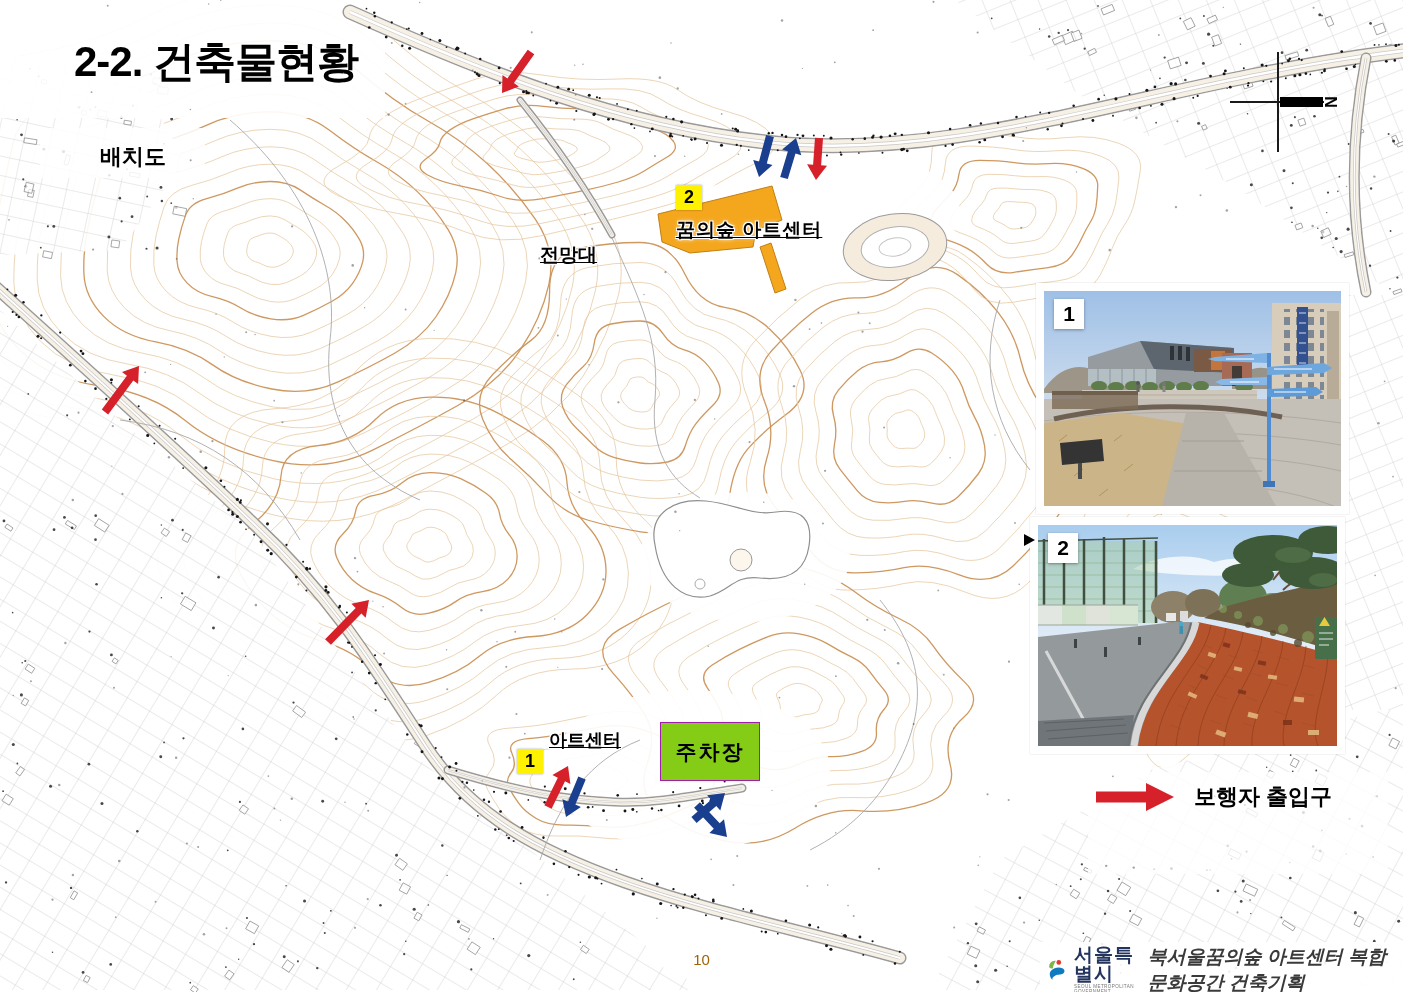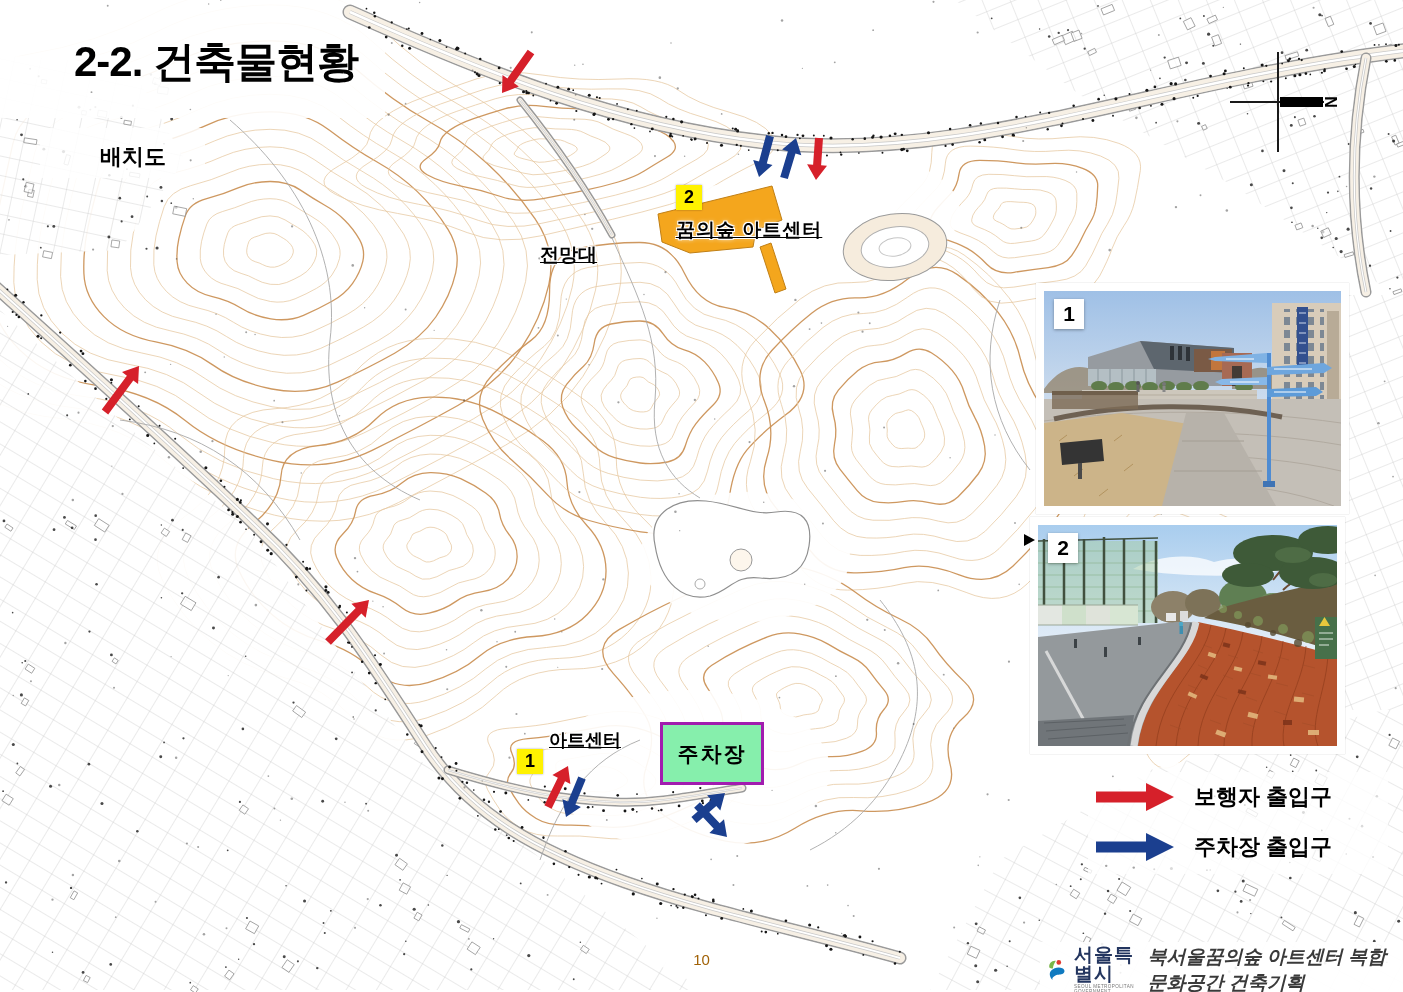--- a/index.html
+++ b/index.html
@@ -6,21 +6,21 @@
   .page{position:relative;width:1403px;height:992px;background:#ffffff;overflow:hidden;
         font-family:"Liberation Sans","DejaVu Sans",sans-serif;}
   #map{position:absolute;left:0;top:0;z-index:0;}
   .ov{position:absolute;z-index:2;}
   .page-title{left:74px;top:34px;font-size:42px;font-weight:900;letter-spacing:-1px;color:#000;}
   .page-subtitle{left:74px;top:142px;font-size:22px;font-weight:900;color:#000000;margin-left:26px;}
   .halo{text-shadow:-1px -1px 0 #fff,1px -1px 0 #fff,-1px 1px 0 #fff,1px 1px 0 #fff,0 0 5px #fff;}
   .map-label{font-size:19px;font-weight:bold;color:#000;text-decoration:underline;}
   .badge{width:26px;height:25px;background:#FFF200;display:flex;align-items:center;justify-content:center;
          font-size:18px;font-weight:bold;color:#000;box-shadow:0 0 2px rgba(0,0,0,.35);}
-  .parking-box{left:660px;top:722px;width:98px;height:57px;background:#86efac;border:3px solid #a21caf;
+  .parking-box{left:660px;top:722px;width:98px;height:57px;background:#84cc16;border:1px solid #a21caf;
          display:flex;align-items:center;justify-content:center;font-size:21px;font-weight:bold;letter-spacing:2px;}
   .photo{background:#fff;padding:8px;z-index:3;box-shadow:0 0 1px rgba(0,0,0,.25);}
   .photo svg{display:block;}
   .photo-label{position:absolute;top:16px;left:18px;width:30px;height:30px;background:#fff;
          display:flex;align-items:center;justify-content:center;font-size:21px;font-weight:bold;
          box-shadow:0 1px 3px rgba(0,0,0,.35);z-index:4;}
   .pointer{left:1024px;top:534px;width:0;height:0;border-left:11px solid #000;
          border-top:6px solid transparent;border-bottom:6px solid transparent;z-index:4;}
   .legend{left:1096px;top:776px;display:flex;flex-direction:column;gap:8px;}
   .legend-row{display:flex;align-items:center;gap:18px;height:42px;text-align:center;}
@@ -1356,26 +1356,20 @@
   </div>
   <div class="ov pointer"></div>
 
   <div class="ov legend">
     <div class="legend-row">
       <svg width="80" height="32">
         <polygon points="0,10.5 50,10.5 50,2 78,16 50,30 50,21.5 0,21.5" fill="#D6202A"></polygon>
       </svg>
       <span class="legend-label halo">보행자 출입구</span>
     </div>
-    <div class="legend-row">
-      <svg width="80" height="32">
-        <polygon points="0,10.5 50,10.5 50,2 78,16 50,30 50,21.5 0,21.5" fill="#1B3F8F"></polygon>
-      </svg>
-      <span class="legend-label halo">주차장 출입구</span>
-    </div>
   </div>
 
   <div class="ov page-number">10</div>
 
   <div class="ov footer">
     <div class="logo">
       <svg width="36" height="40" viewBox="0 0 38 40">
         <path d="M6,16 C4,9 10,3 17,4 C14,9 12,13 12,17 C10,18 8,17 6,16 Z" fill="#7ab648"></path>
         <circle cx="22" cy="7" r="4" fill="#e0392f"></circle>
         <path d="M9,21 C14,16 22,14 28,17 C33,19 33,25 28,27 C23,29 20,27 17,29 C13,31 10,33 11,37 C6,32 5,25 9,21 Z" fill="#0f7ac0"></path>

